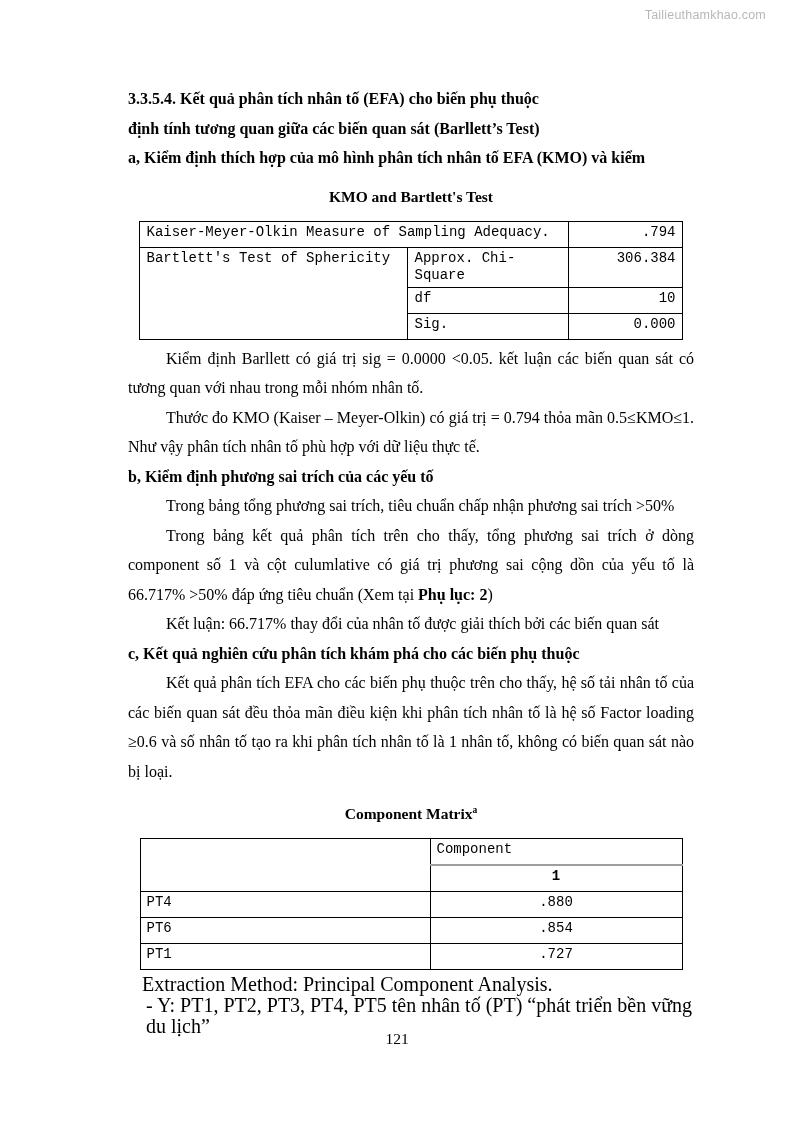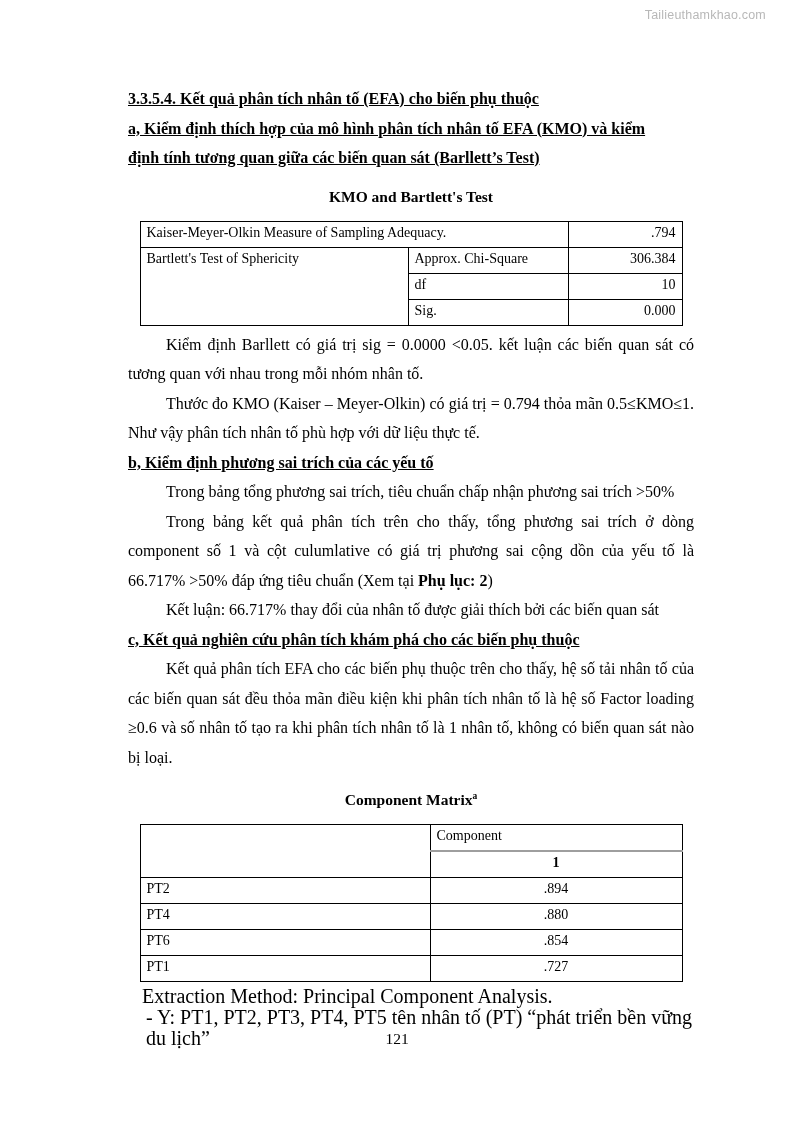--- a/index.html
+++ b/index.html
@@ -34,21 +34,20 @@
     left: 128px;
     top: 84px;
     width: 566px;
   }
   .h-bold {
     font-weight: bold;
     font-size: 16px;
     line-height: 29.5px;
     margin: 0;
     text-align: left;
-    text-decoration: underline;
   }
   p.body {
     margin: 0;
     font-size: 16px;
     line-height: 29.5px;
     text-align: justify;
     text-indent: 38px;
   }
   .center-title {
     text-align: center;
@@ -56,20 +55,21 @@
     font-size: 15.5px;
     line-height: 26px;
     margin: 11px;
   }
   
   table.sps {
     border-collapse: collapse;
     table-layout: fixed;
     font-size: 14px;
     margin: 4px auto;
+    font-family: Liberation Mono, monospace;
   }
   table.sps td {
     border: 1px solid #000000;
     padding: 2px 6px 3px 6px;
     vertical-align: top;
     line-height: 17px;
     font-size: 14px;
     height: 20px;
   }
   td.num { text-align: right; }
@@ -119,22 +119,22 @@
 <body>
 
 <div class="page">
 
   <div class="watermark">Tailieuthamkhao.com</div>
 
   <div class="content">
 
     <div class="h-bold">3.3.5.4. Kết quả phân tích nhân tố (EFA) cho biến phụ thuộc</div>
 
+    <div class="h-bold">định tính tương quan giữa các biến quan sát (Barllett’s Test)</div>
     <div class="h-bold">a, Kiểm định thích hợp của mô hình phân tích nhân tố EFA (KMO) và kiểm</div>
-    <div class="h-bold">định tính tương quan giữa các biến quan sát (Barllett’s Test)</div>
 
     <div class="center-title">KMO and Bartlett's Test</div>
 
     <div class="kmo-wrap">
       <table class="sps kmo-table">
         <colgroup>
           <col style="width:268px">
           <col style="width:160px">
           <col style="width:114px">
         </colgroup>
@@ -186,24 +186,20 @@
         <tbody>
           <tr>
             <td class="cm-corner-top">&nbsp;</td>
             <td class="cm-head-comp">Component</td>
           </tr>
           <tr>
             <td class="cm-corner-bot">&nbsp;</td>
             <td class="cm-head-one">1</td>
           </tr>
           <tr>
-            <td>PT2</td>
-            <td class="cm-val">.894</td>
-          </tr>
-          <tr>
             <td>PT4</td>
             <td class="cm-val">.880</td>
           </tr>
           <tr>
             <td>PT6</td>
             <td class="cm-val">.854</td>
           </tr>
           <tr>
             <td>PT1</td>
             <td class="cm-val">.727</td>

